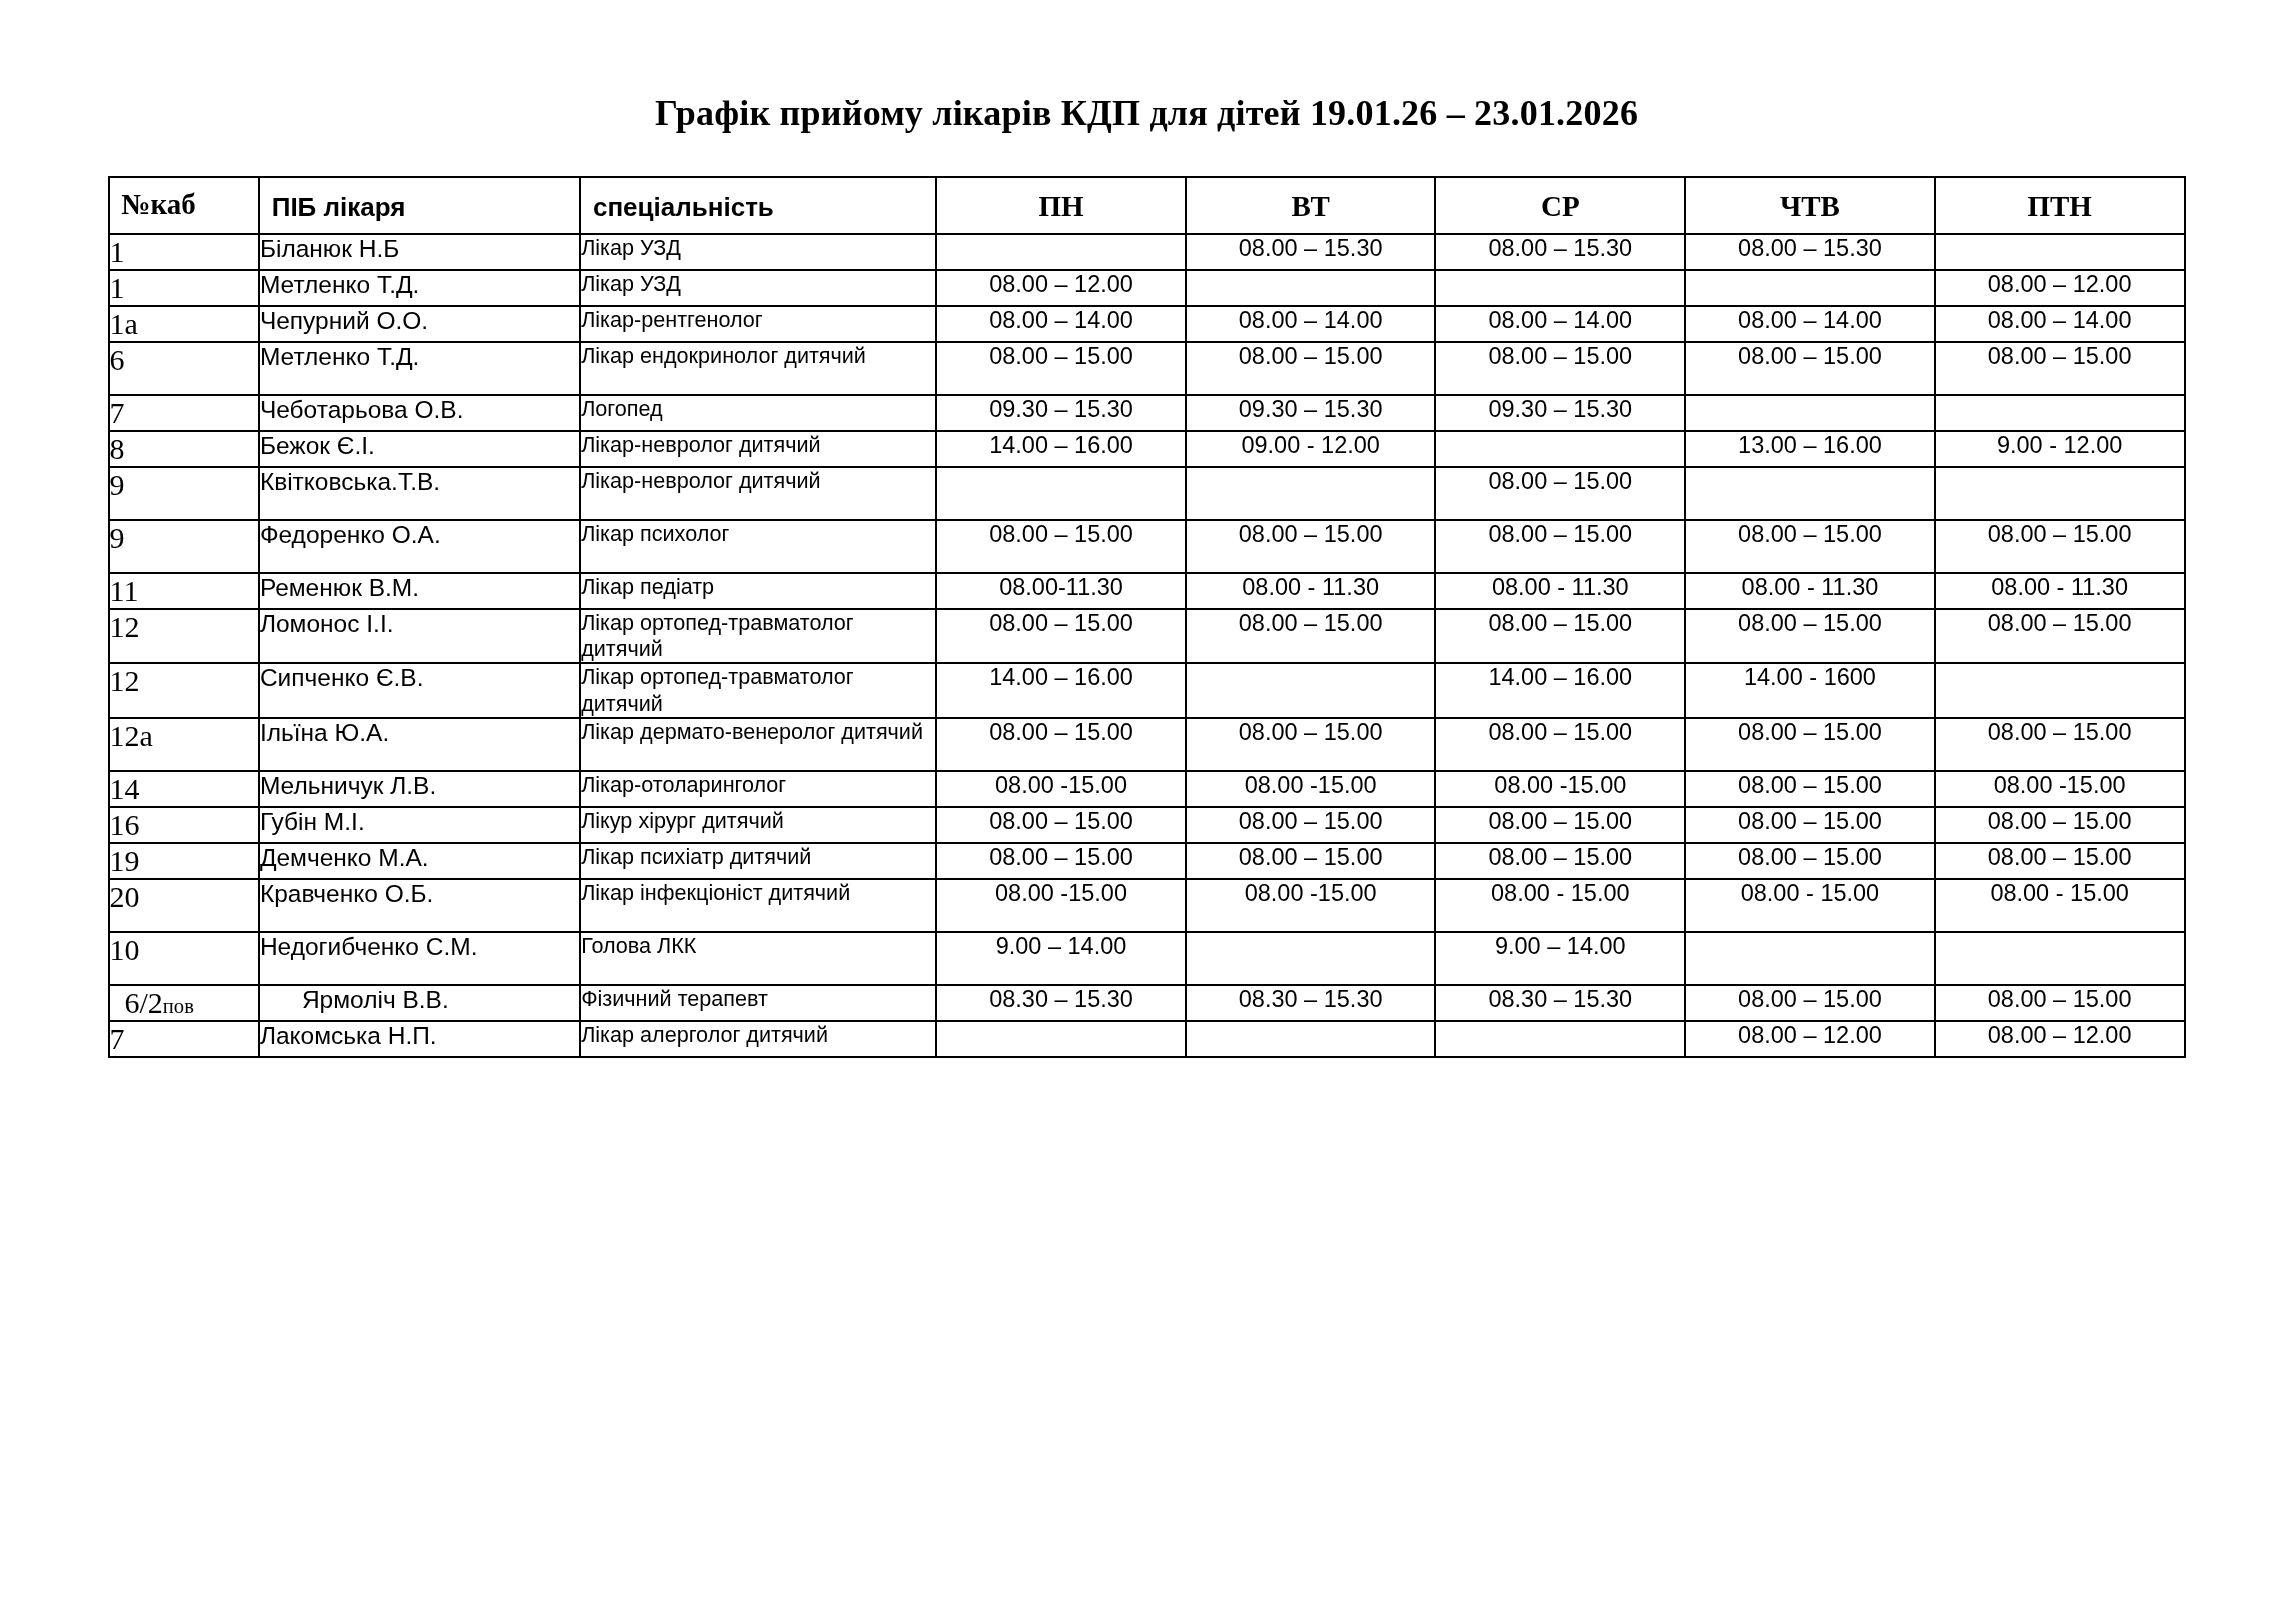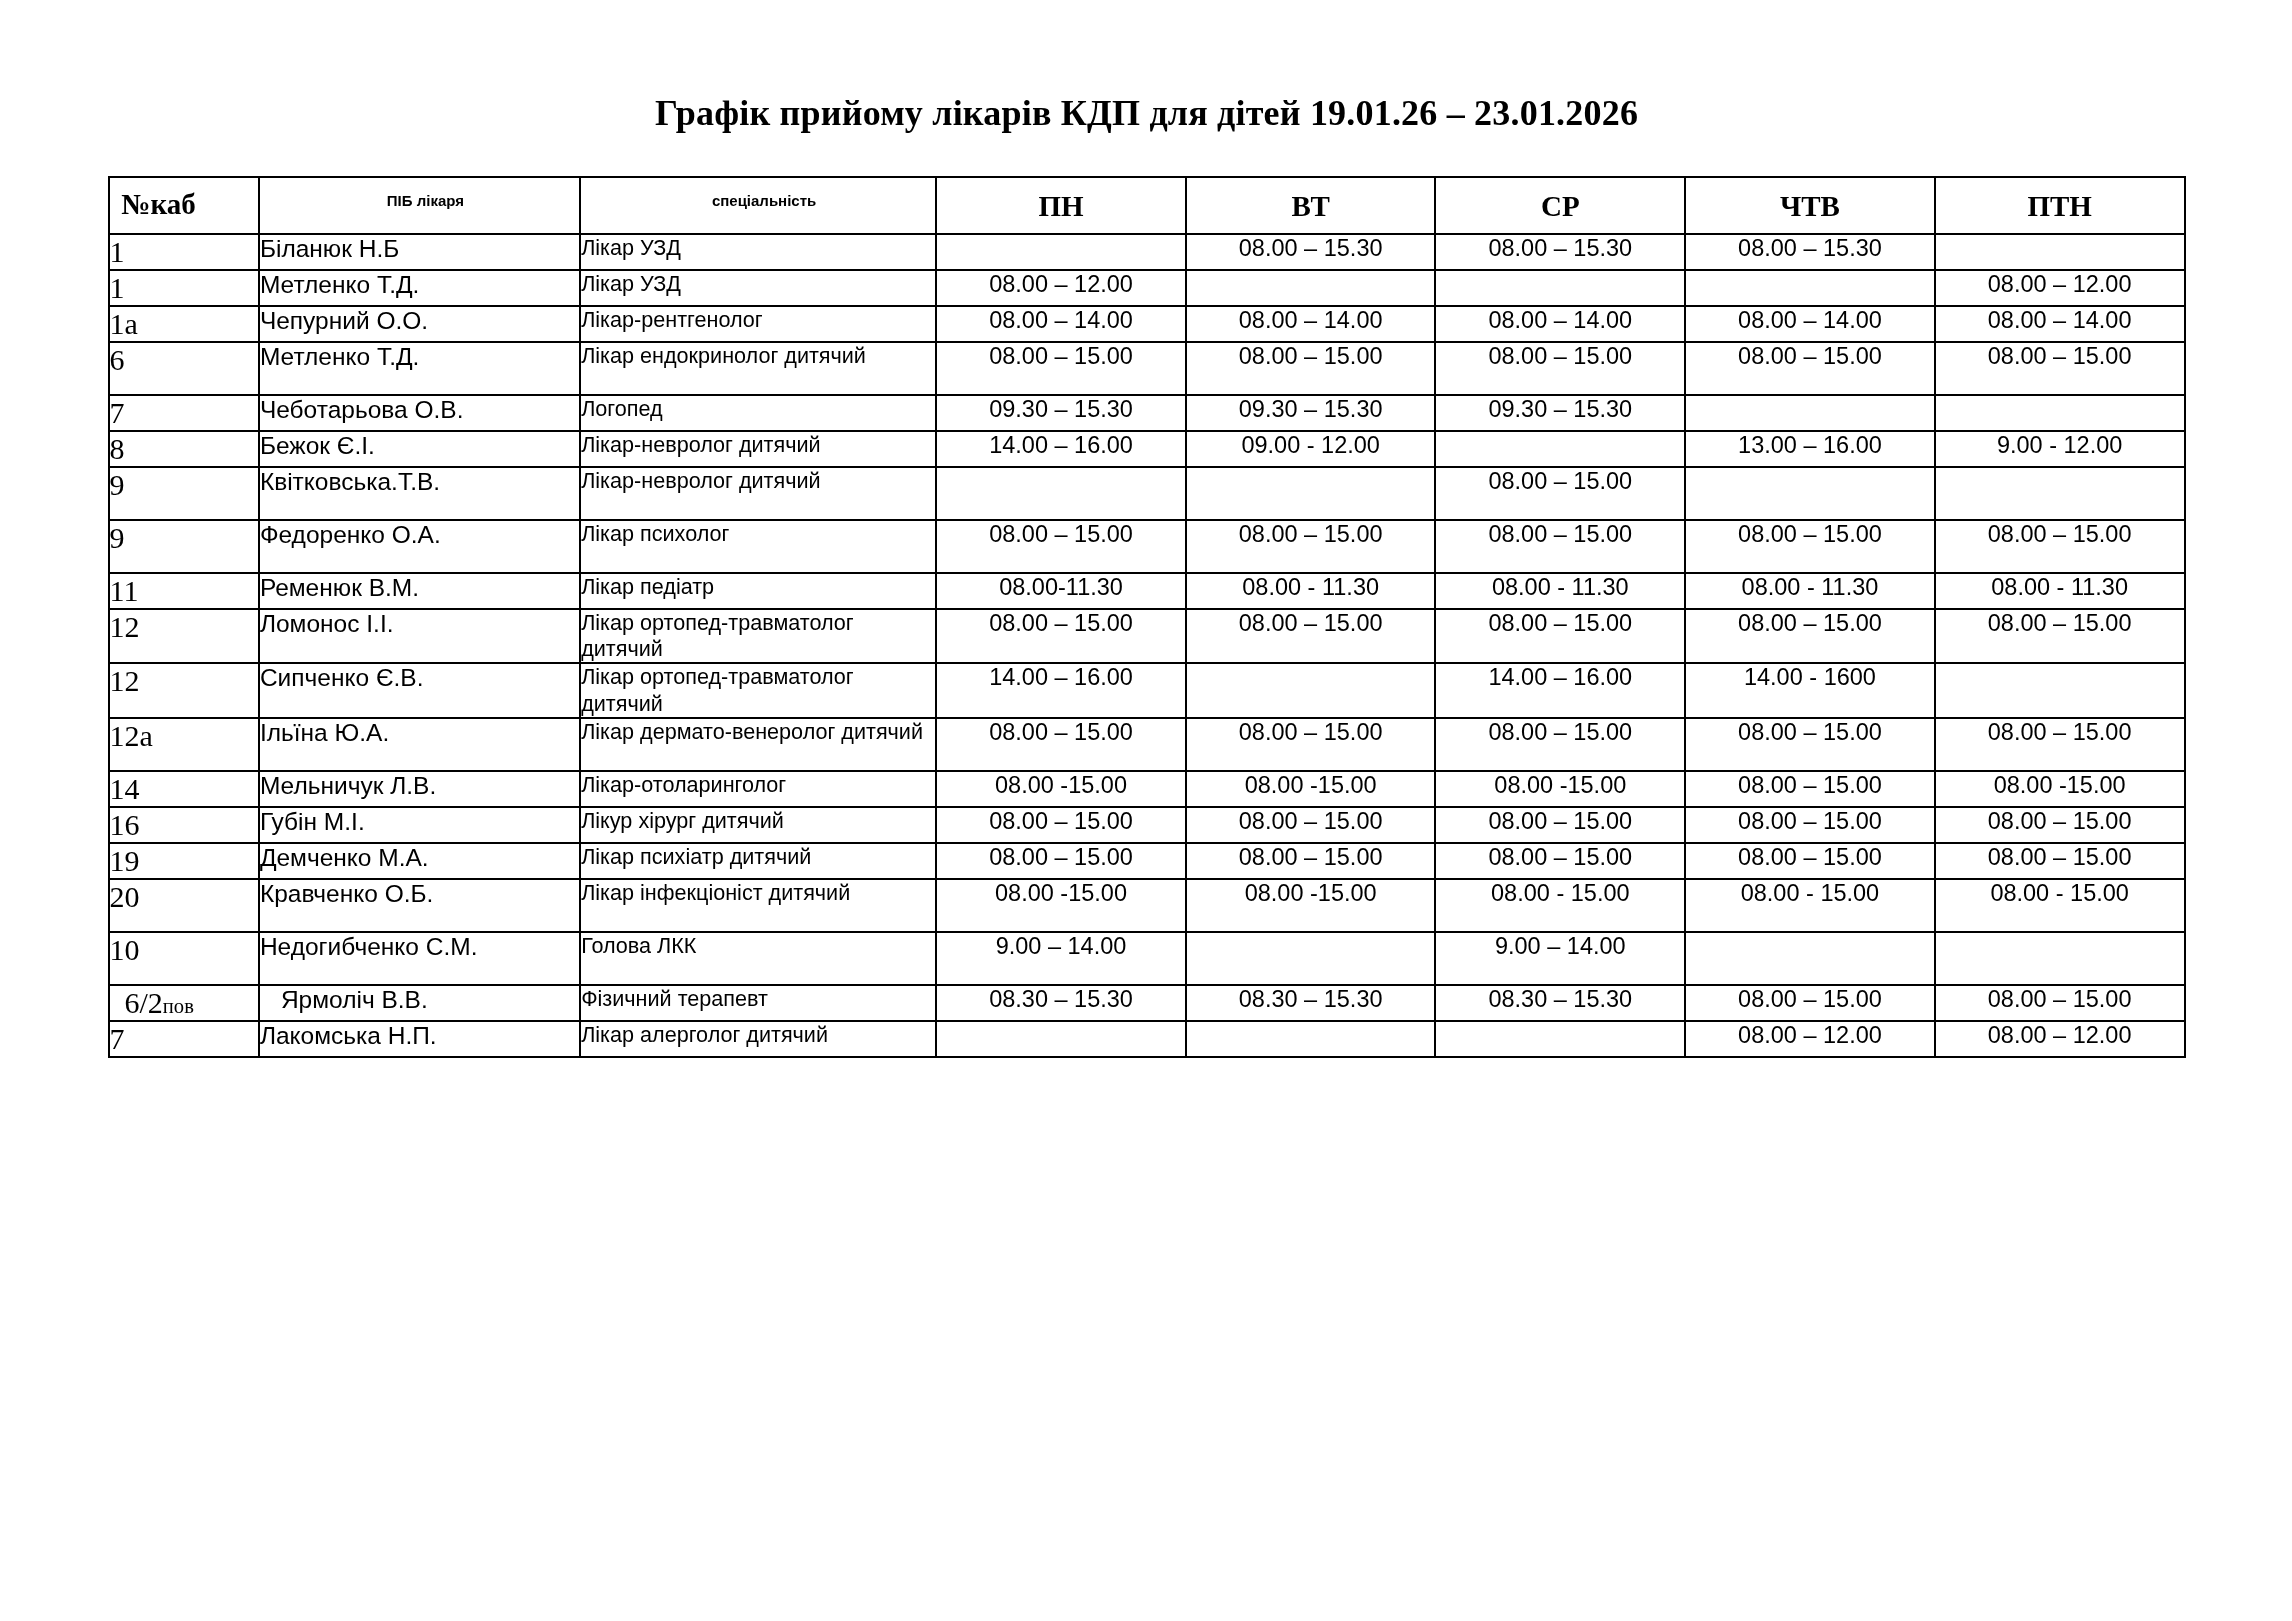--- a/index.html
+++ b/index.html
@@ -57,25 +57,24 @@
   th.h-day {
     text-align: center;
   }
   .hdr-cab {
     font-family: "Liberation Serif", serif;
     font-size: 29px;
     padding: 9.8px 0 9.8px 11.8px;
     display: block;
   }
   .hdr-sm {
-    font-size: 15px;
+    font-size: 26px;
     padding: 13.7px 0 9.8px 11.8px;
     display: block;
     font-family: "Liberation Sans", sans-serif;
-    text-align: center;
   }
   .hdr-day {
     font-family: "Liberation Serif", serif;
     font-size: 29px;
     padding: 11.8px 0 9.8px 0;
     display: block;
     text-align: center;
   }
   td.cab {
     font-family: "Liberation Serif", serif;
@@ -88,21 +87,21 @@
   }
   td.cab.indent {
     padding-left: 15px;
   }
   td.name {
     font-size: 24.5px;
     padding: 11.8px 0 9.8px 13.7px;
     font-family: "Liberation Sans", sans-serif;
   }
   td.name.pad {
-    padding-left: 21px;
+    padding-left: 42px;
   }
   td.spec {
     font-size: 21.6px;
     line-height: 1.22;
     padding: 13.7px 7.8px 7.8px 11.8px;
     font-family: "Liberation Sans", sans-serif;
   }
   td.slot {
     font-size: 23.5px;
     text-align: center;

